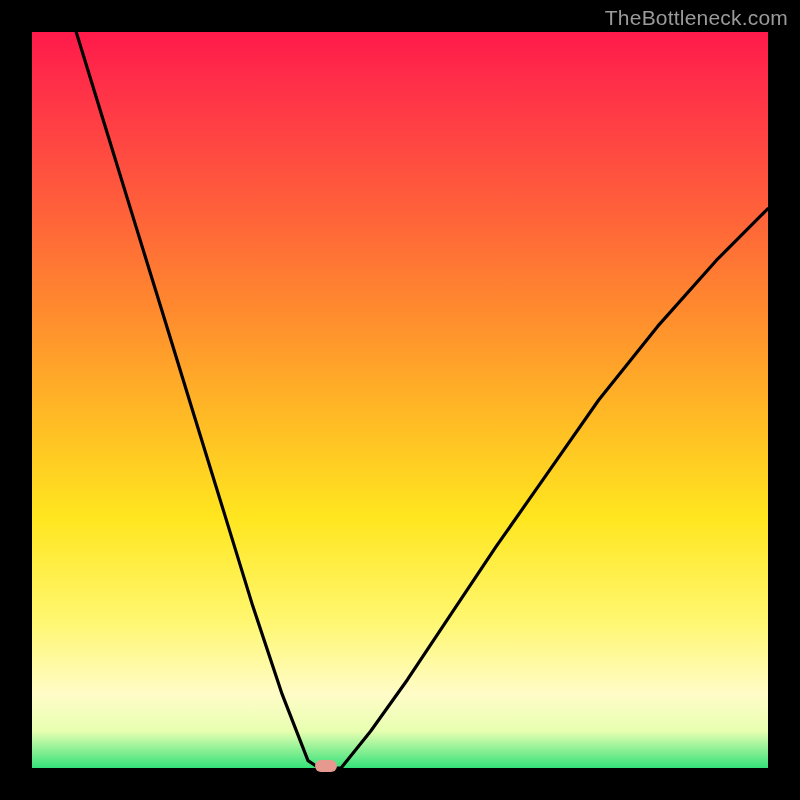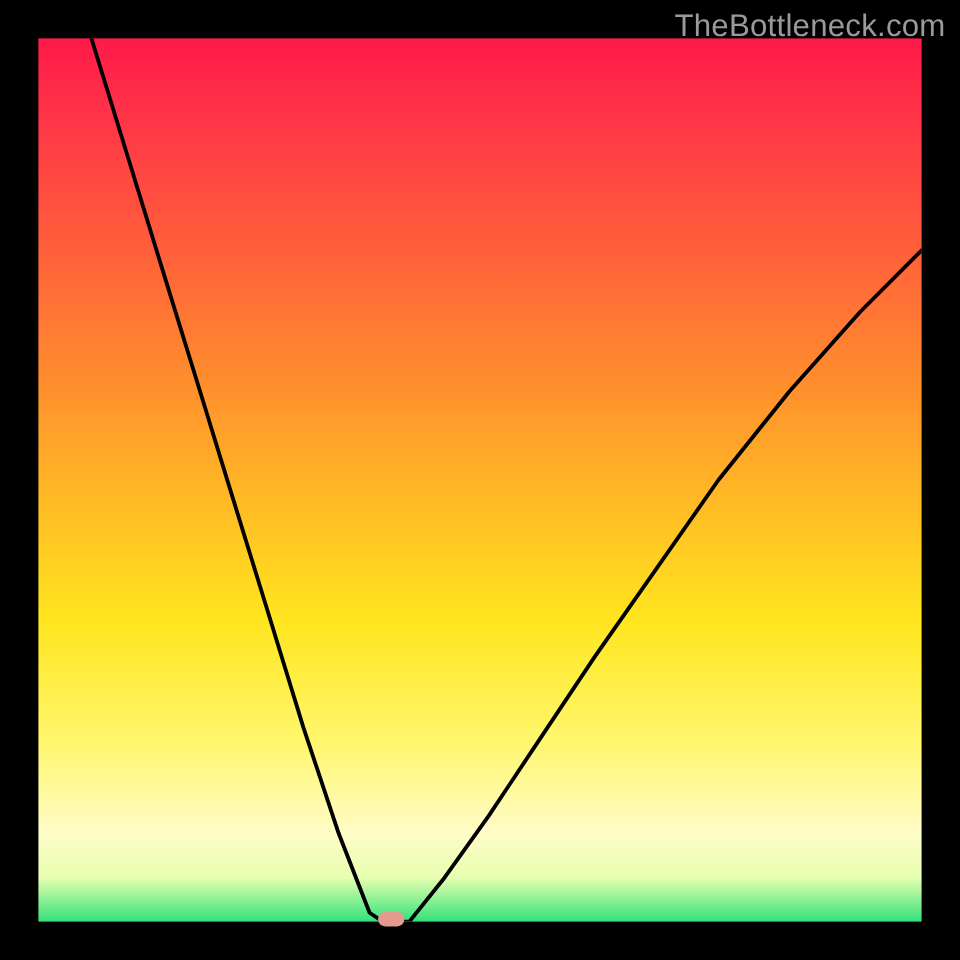--- a/index.html
+++ b/index.html
@@ -38,21 +38,21 @@
       #fffcc8 90%,
       #e7ffb0 95%,
       #34e17a 100%
     );
   }
   .watermark {
     position: absolute;
     top: 6px;
     right: 12px;
     color: #9a9a9a;
-    font-size: 26px;
+    font-size: 21px;
     font-weight: 500;
     letter-spacing: 0.2px;
     pointer-events: none;
   }
   svg.curve {
     position: absolute;
     left: 0;
     top: 0;
   }
   .marker {

